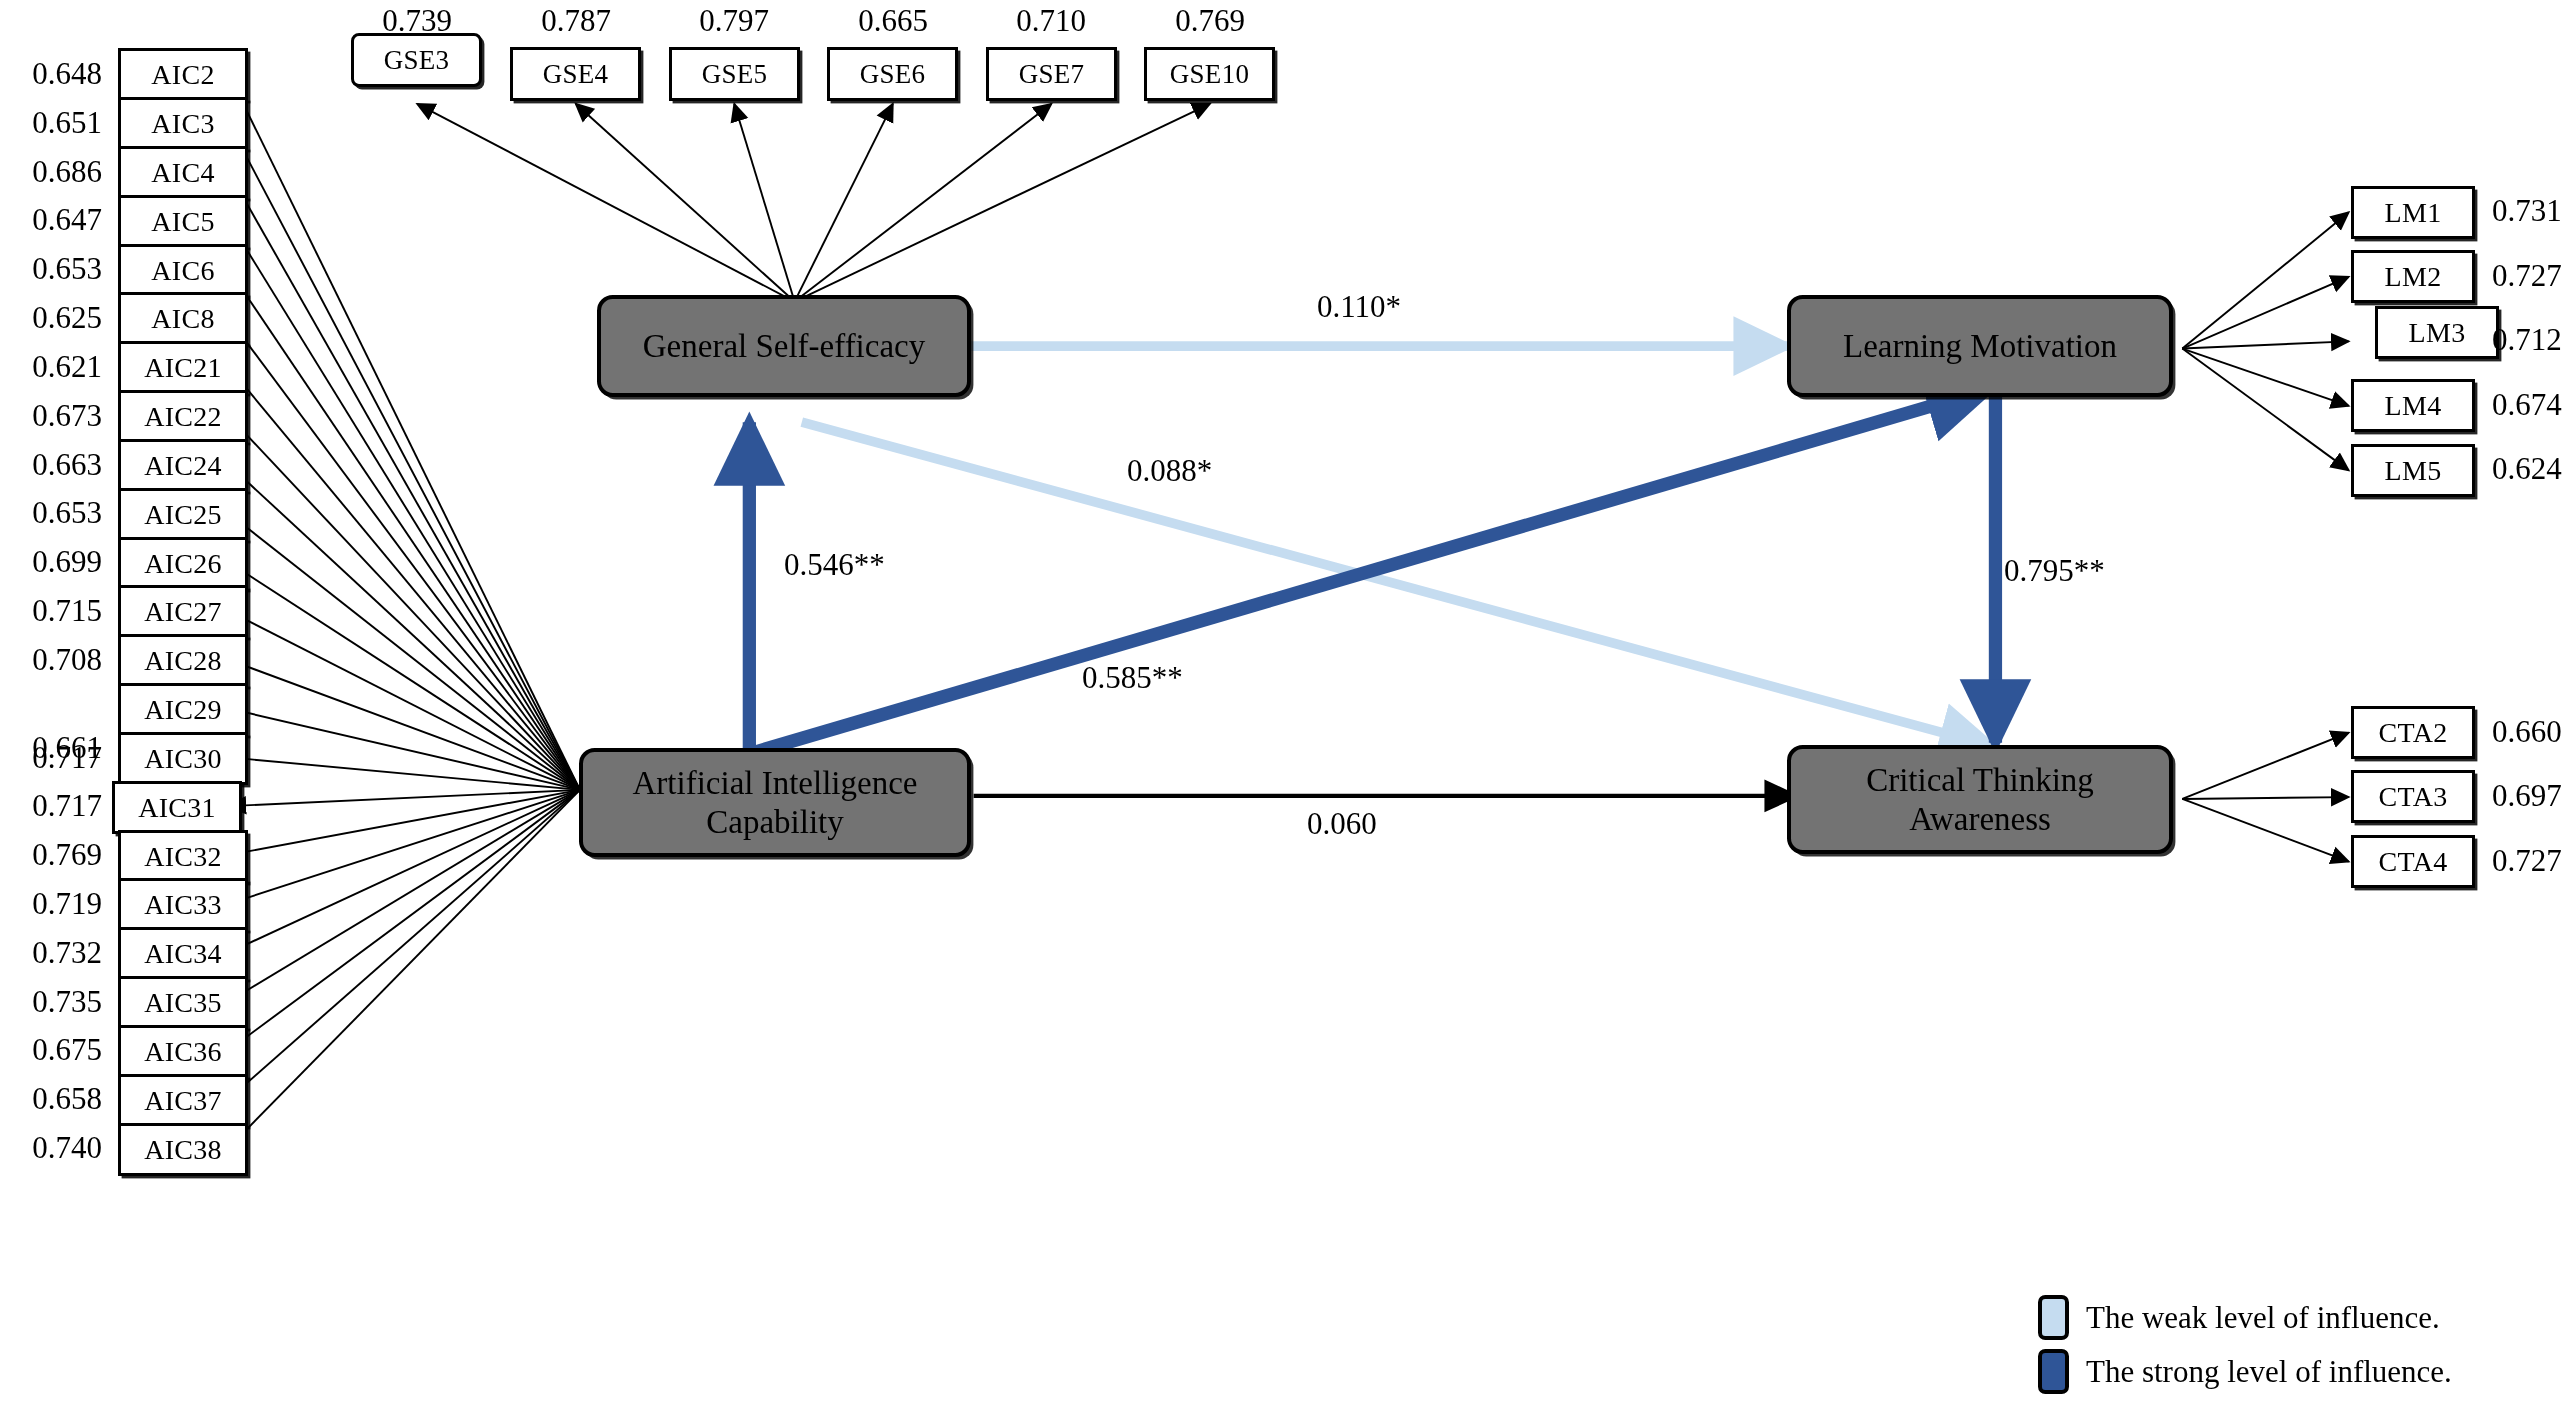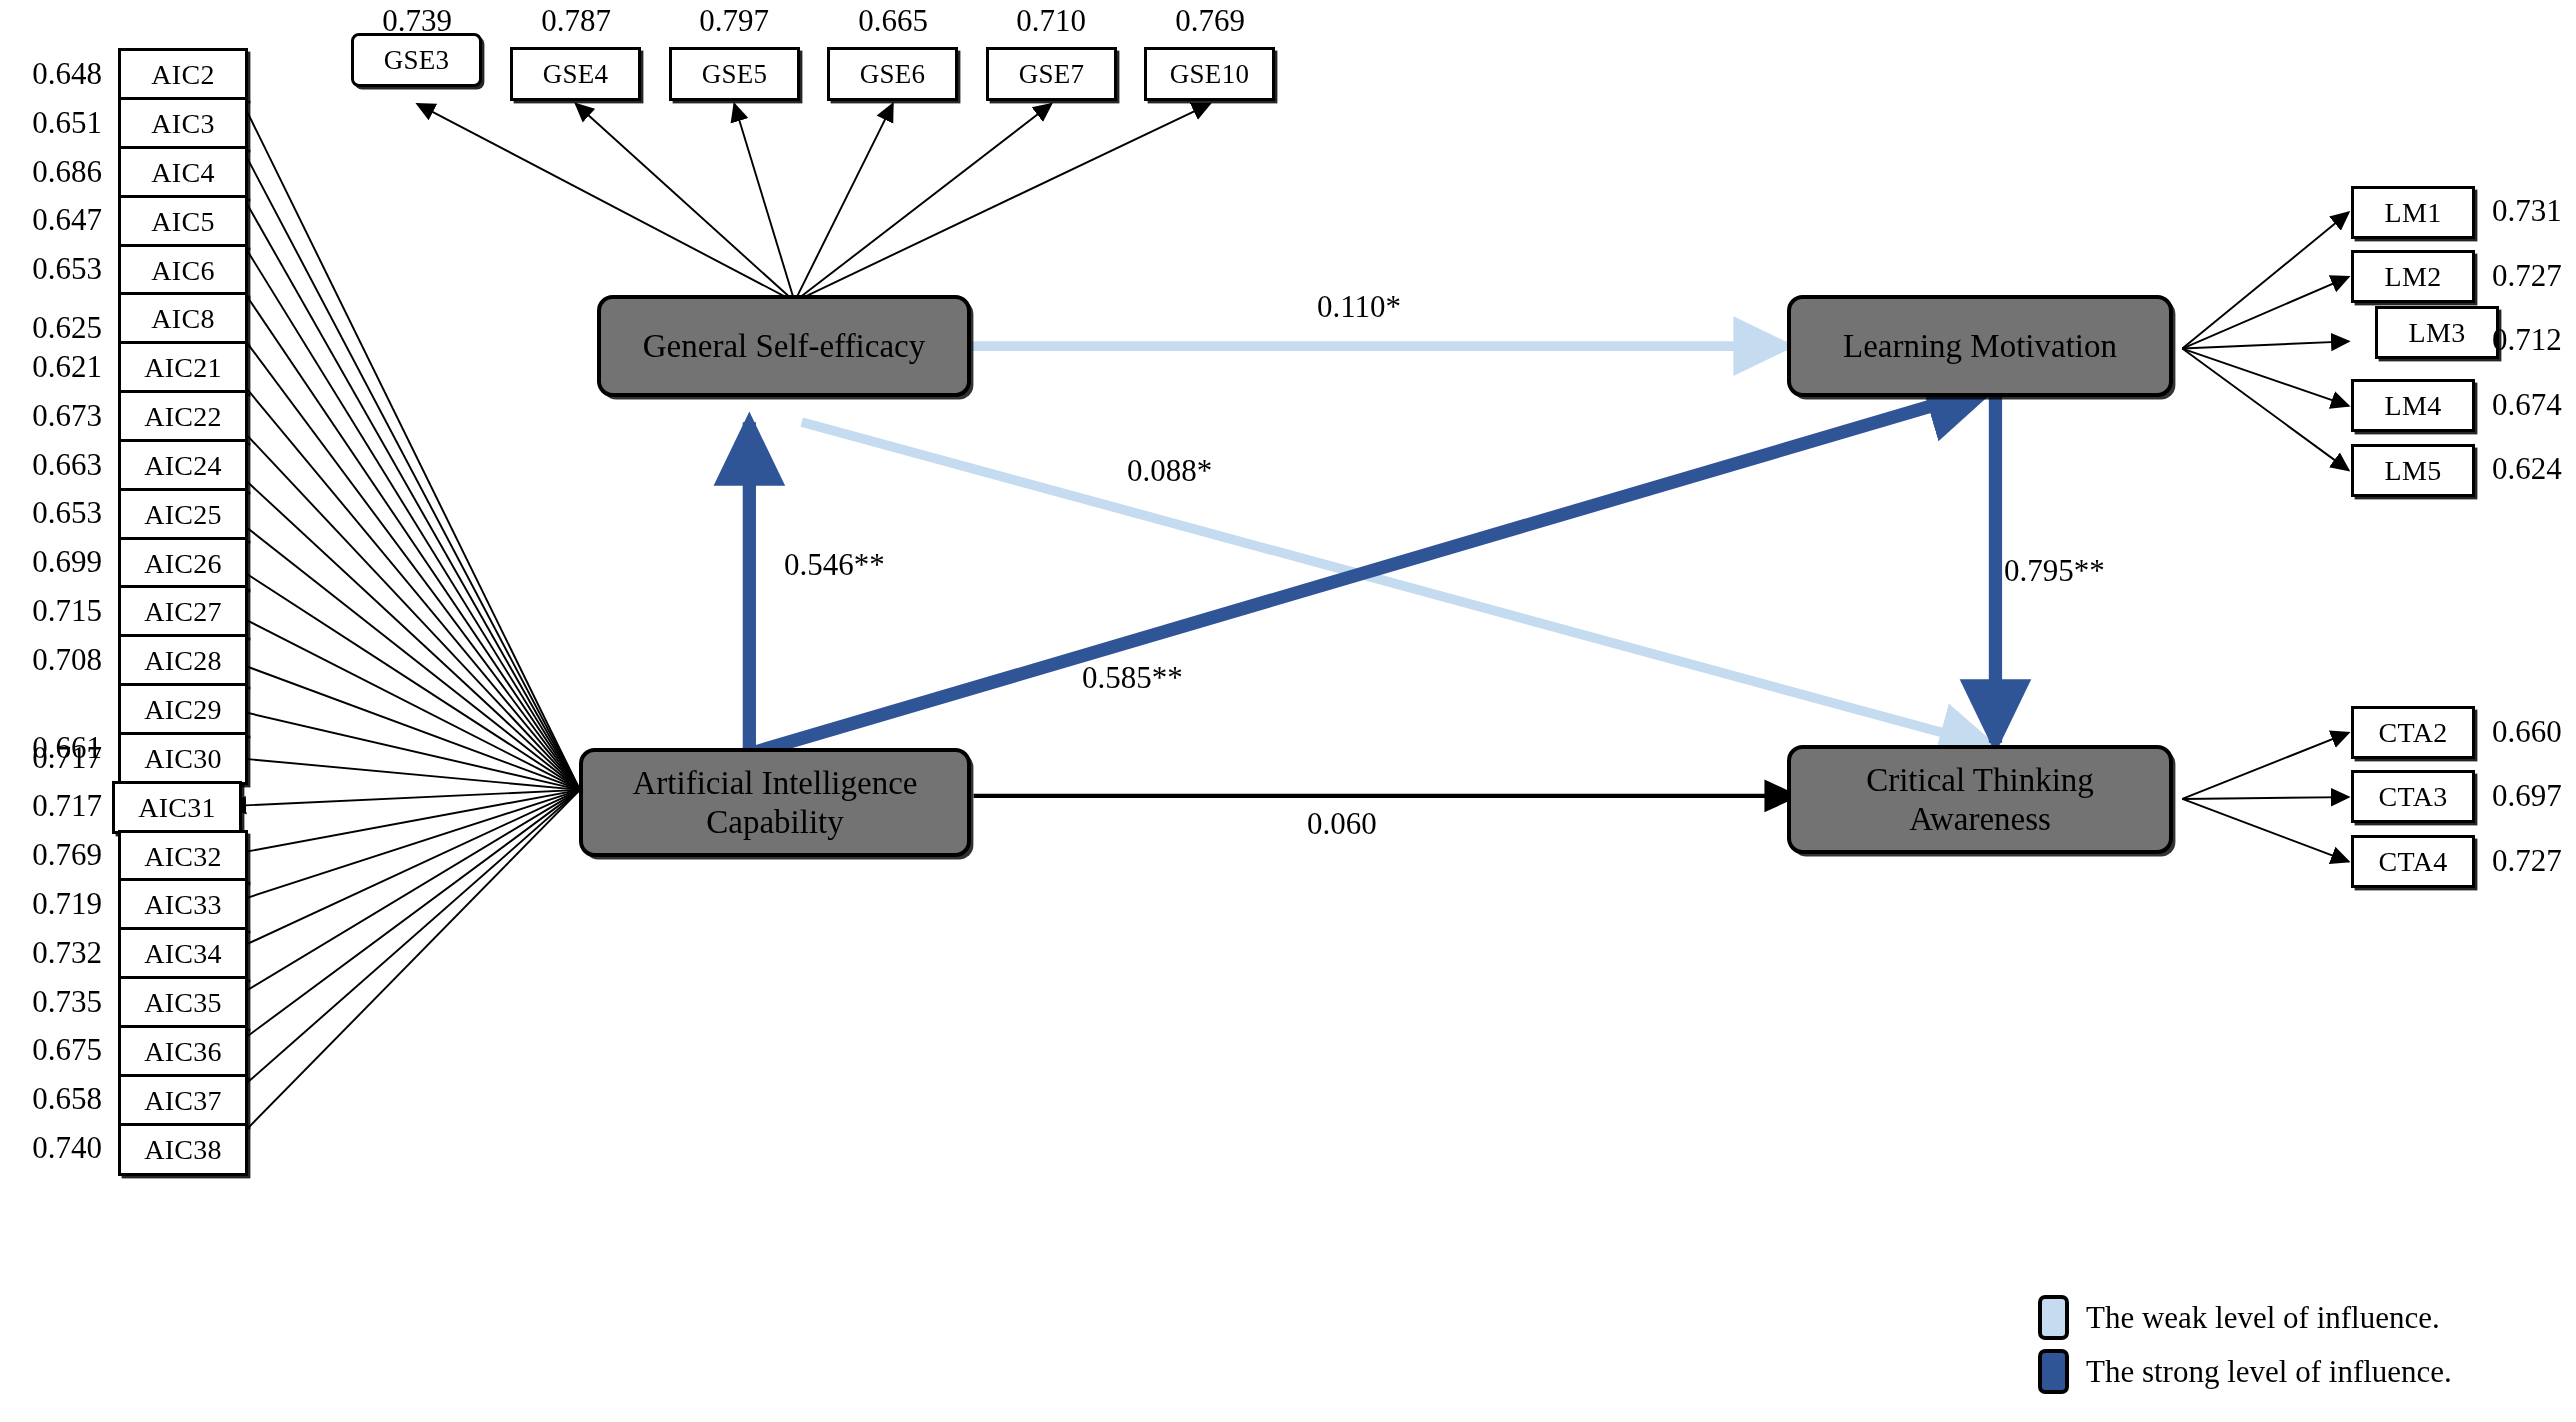--- a/index.html
+++ b/index.html
@@ -162,21 +162,21 @@
       <div class="val left" style="left: 0px; top: 58px; width: 102px;">0.648</div>
       <div class="obs aic" style="left: 118px; top: 97px;">AIC3</div>
       <div class="val left" style="left: 0px; top: 107px; width: 102px;">0.651</div>
       <div class="obs aic" style="left: 118px; top: 146px;">AIC4</div>
       <div class="val left" style="left: 0px; top: 156px; width: 102px;">0.686</div>
       <div class="obs aic" style="left: 118px; top: 195px;">AIC5</div>
       <div class="val left" style="left: 0px; top: 204px; width: 102px;">0.647</div>
       <div class="obs aic" style="left: 118px; top: 244px;">AIC6</div>
       <div class="val left" style="left: 0px; top: 253px; width: 102px;">0.653</div>
       <div class="obs aic" style="left: 118px; top: 292px;">AIC8</div>
-      <div class="val left" style="left: 0px; top: 312px; width: 102px;">0.625</div>
+      <div class="val left" style="left: 0px; top: 302px; width: 102px;">0.625</div>
       <div class="obs aic" style="left: 118px; top: 341px;">AIC21</div>
       <div class="val left" style="left: 0px; top: 351px; width: 102px;">0.621</div>
       <div class="obs aic" style="left: 118px; top: 390px;">AIC22</div>
       <div class="val left" style="left: 0px; top: 400px; width: 102px;">0.673</div>
       <div class="obs aic" style="left: 118px; top: 439px;">AIC24</div>
       <div class="val left" style="left: 0px; top: 449px; width: 102px;">0.663</div>
       <div class="obs aic" style="left: 118px; top: 488px;">AIC25</div>
       <div class="val left" style="left: 0px; top: 497px; width: 102px;">0.653</div>
       <div class="obs aic" style="left: 118px; top: 537px;">AIC26</div>
       <div class="val left" style="left: 0px; top: 546px; width: 102px;">0.699</div>

